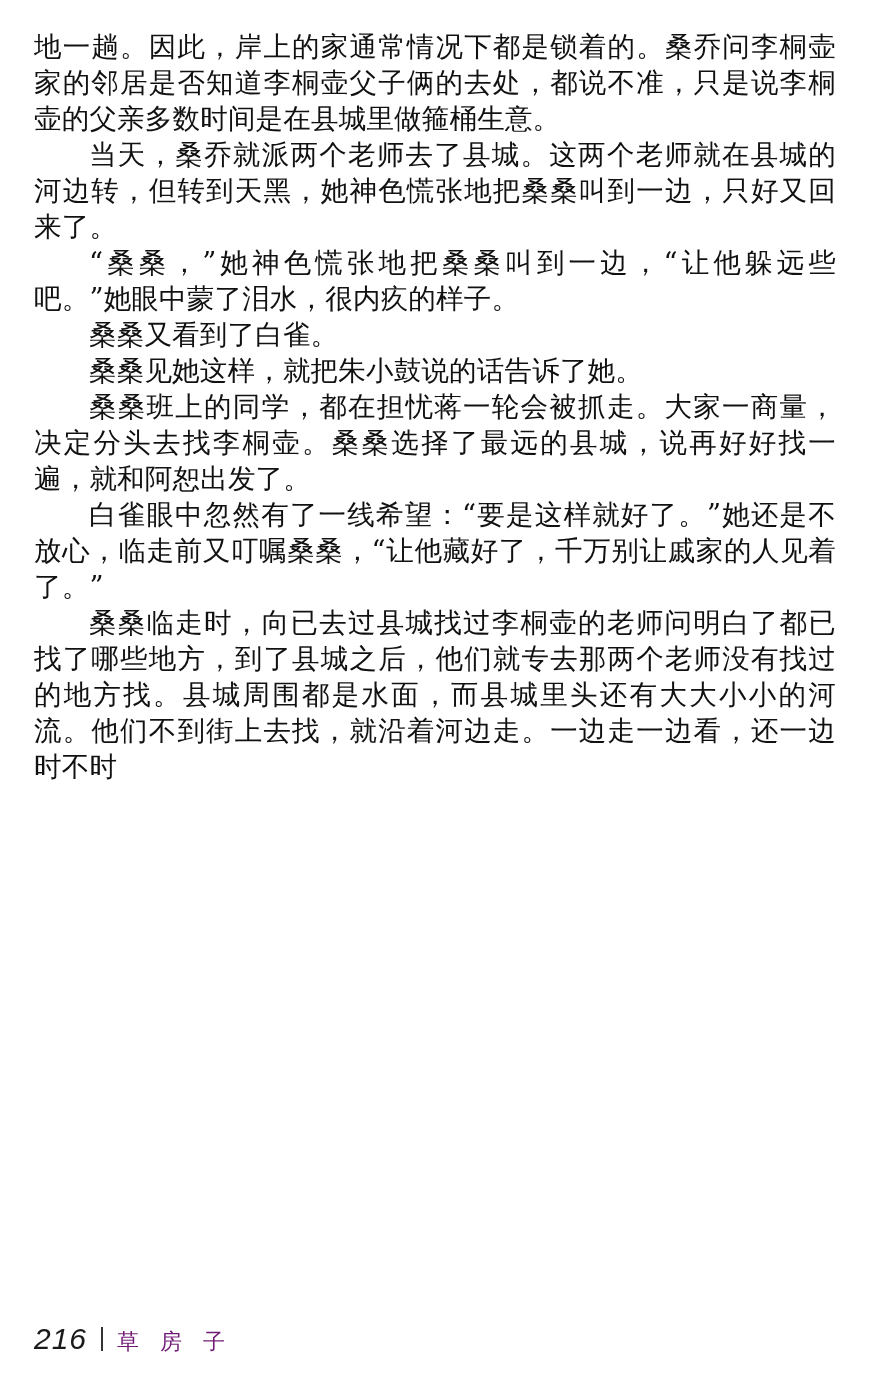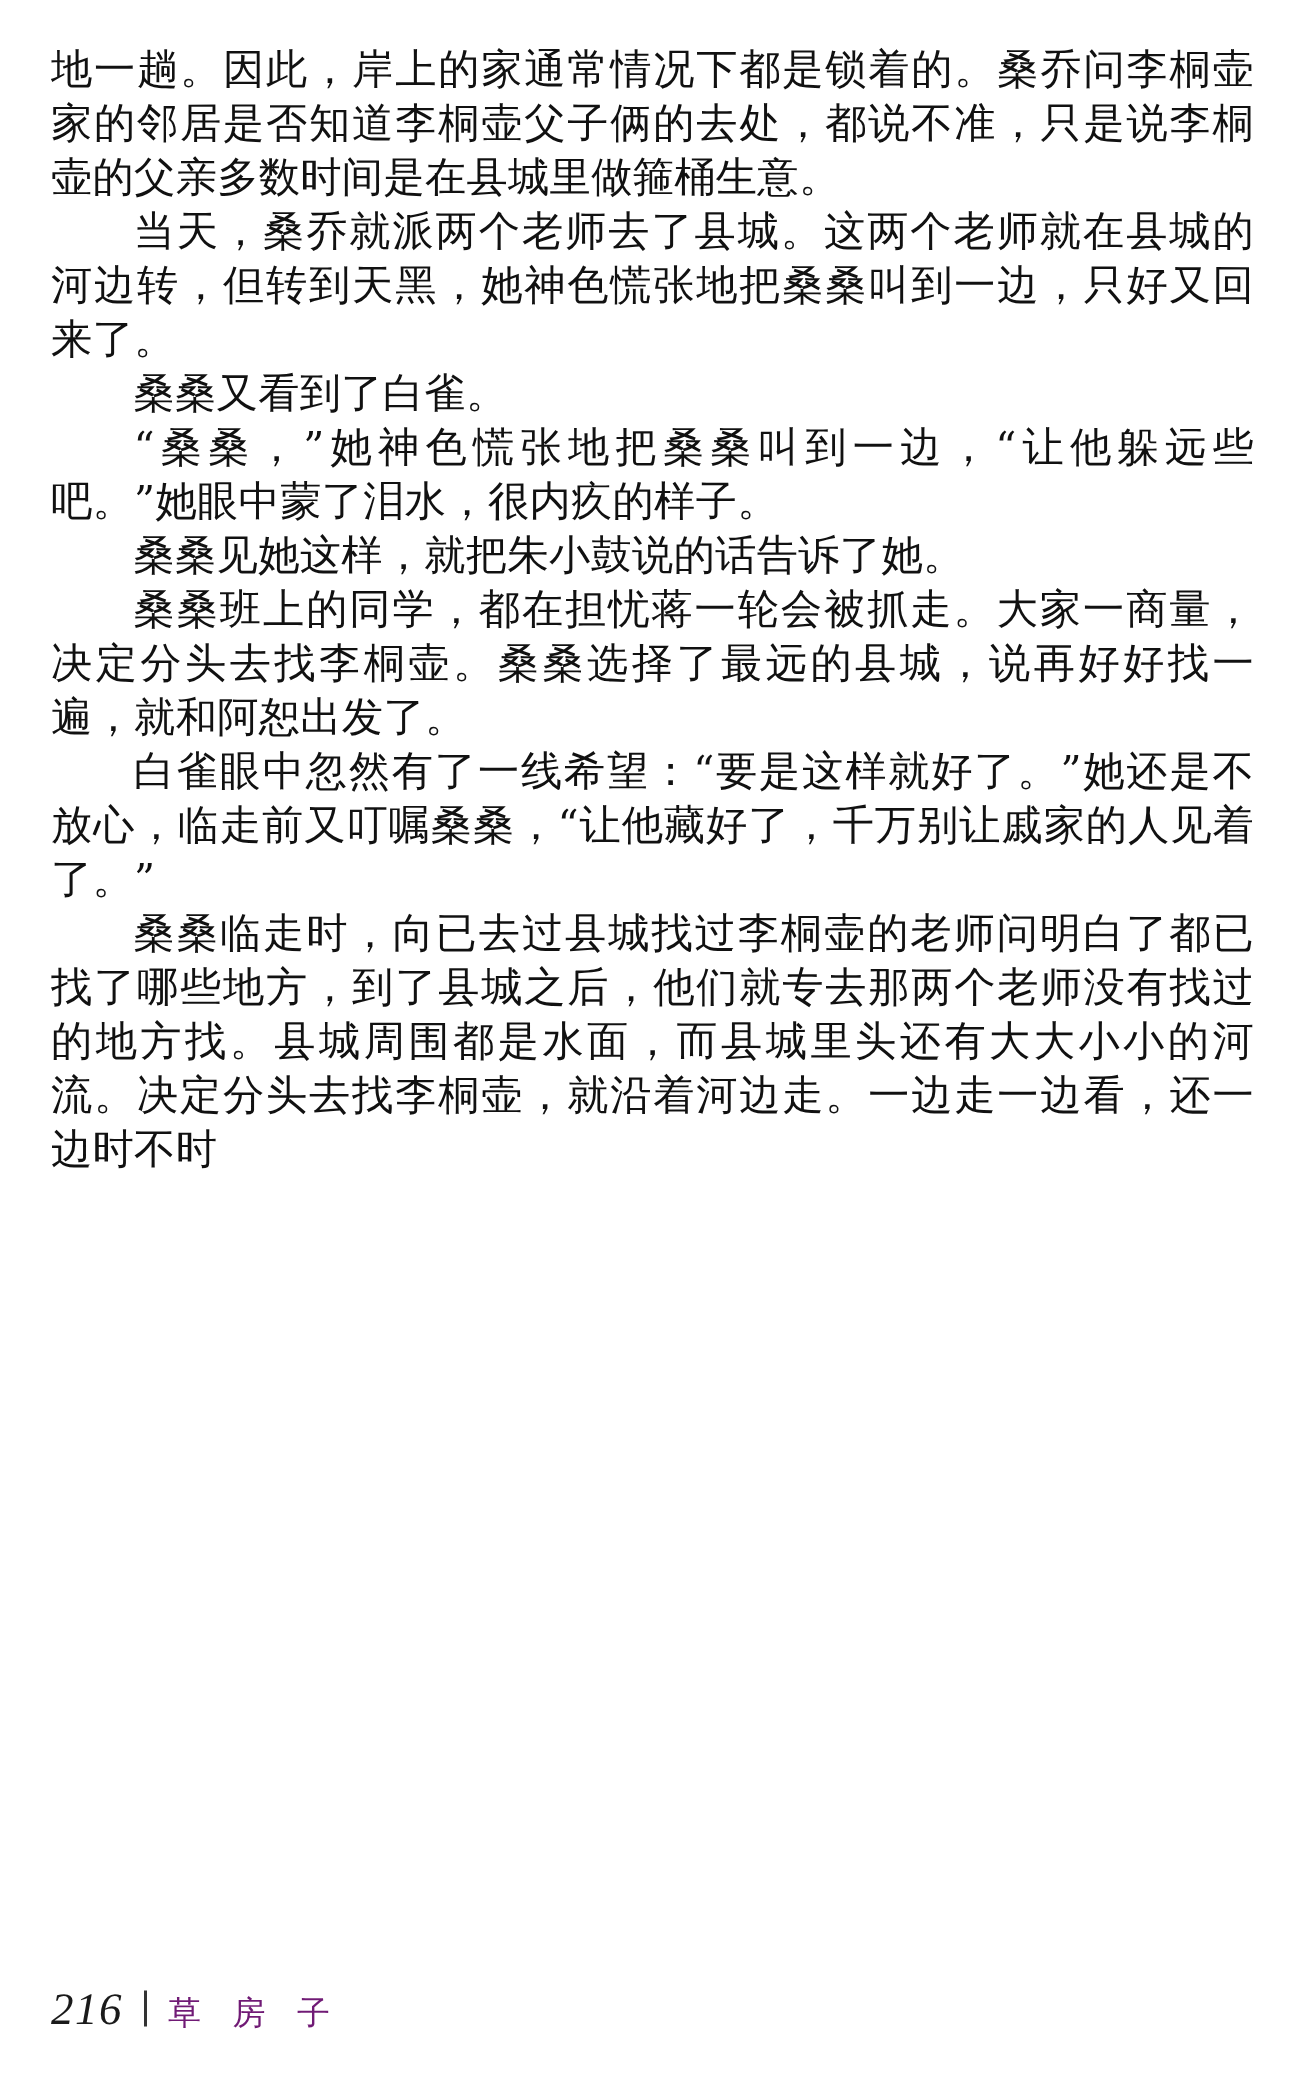--- a/index.html
+++ b/index.html
@@ -42,21 +42,21 @@
     position: absolute;
     left: 34px;
     bottom: 34px;
     display: flex;
     align-items: baseline;
     gap: 14px;
   }
   .folio {
     font-size: 30px;
     font-style: italic;
-    font-family: Liberation Serif, serif;
+    font-family: Liberation Sans, sans-serif;
     color: #1a1a1a;
     letter-spacing: 1px;
   }
   .folio-rule {
     display: inline-block;
     width: 2px;
     height: 24px;
     background: #333333;
     position: relative;
     top: 2px;
@@ -68,26 +68,26 @@
   }
 </style>
 </head>
 <body>
 
 <div class="page">
 
   <div class="body-text">
     <p class="para noindent">地一趟。因此，岸上的家通常情况下都是锁着的。桑乔问李桐壶家的邻居是否知道李桐壶父子俩的去处，都说不准，只是说李桐壶的父亲多数时间是在县城里做箍桶生意。</p>
     <p class="para">当天，桑乔就派两个老师去了县城。这两个老师就在县城的河边转，但转到天黑，她神色慌张地把桑桑叫到一边，只好又回来了。</p>
+    <p class="para">“桑桑，”她神色慌张地把桑桑叫到一边，“让他躲远些吧。”她眼中蒙了泪水，很内疚的样子。</p>
     <p class="para">桑桑又看到了白雀。</p>
-    <p class="para">“桑桑，”她神色慌张地把桑桑叫到一边，“让他躲远些吧。”她眼中蒙了泪水，很内疚的样子。</p>
     <p class="para">桑桑见她这样，就把朱小鼓说的话告诉了她。</p>
     <p class="para">桑桑班上的同学，都在担忧蒋一轮会被抓走。大家一商量，决定分头去找李桐壶。桑桑选择了最远的县城，说再好好找一遍，就和阿恕出发了。</p>
     <p class="para">白雀眼中忽然有了一线希望：“要是这样就好了。”她还是不放心，临走前又叮嘱桑桑，“让他藏好了，千万别让戚家的人见着了。”</p>
-    <p class="para">桑桑临走时，向已去过县城找过李桐壶的老师问明白了都已找了哪些地方，到了县城之后，他们就专去那两个老师没有找过的地方找。县城周围都是水面，而县城里头还有大大小小的河流。决定分头去找李桐壶，就沿着河边走。一边走一边看，还一边时不时</p>
+    <p class="para">桑桑临走时，向已去过县城找过李桐壶的老师问明白了都已找了哪些地方，到了县城之后，他们就专去那两个老师没有找过的地方找。县城周围都是水面，而县城里头还有大大小小的河流。他们不到街上去找，就沿着河边走。一边走一边看，还一边时不时</p>
   </div>
 
   <div class="footer">
     <span class="folio">216</span>
     <span class="folio-rule"></span>
     <span class="book-title">草 房 子</span>
   </div>
 
 </div>
 

